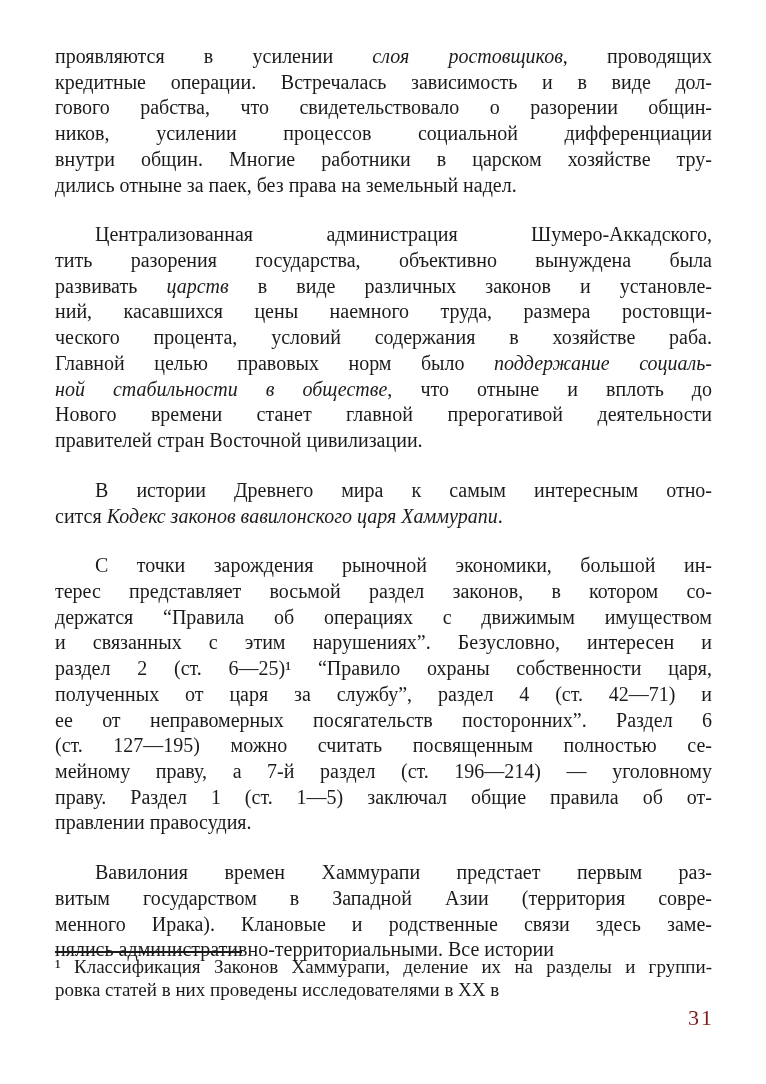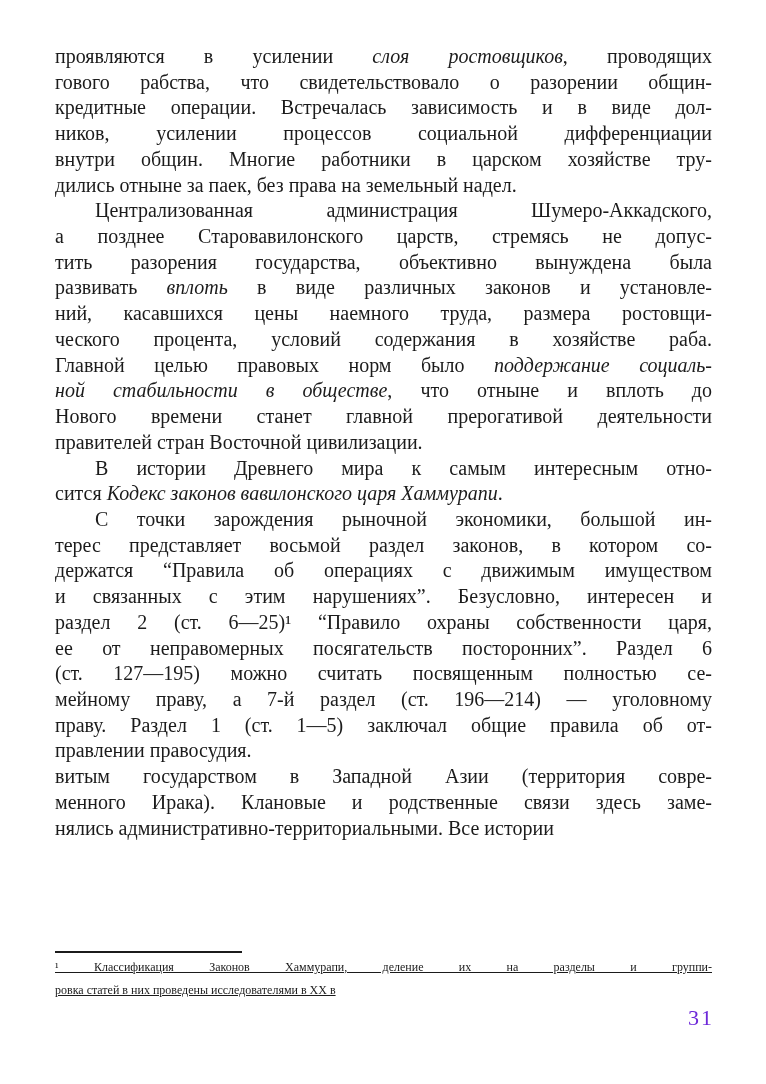--- a/index.html
+++ b/index.html
@@ -28,92 +28,92 @@
   .paragraph { margin: 0; }
   .line {
     text-align: justify;
     text-align-last: justify;
     white-space: normal;
   }
   .line.last {
     text-align: center;
     text-align-last: left;
   }
-  .line.indent { text-indent: 40px; }
+  .line.indent { text-indent: 40px; margin-top: 24px; }
   .line i { }
   .footnote-rule {
     position: absolute;
     left: 55px;
     top: 951px;
     width: 187px;
     height: 0;
     border-top: 2px solid #1b1b1b;
   }
   .footnote {
     position: absolute;
     left: 55px;
     top: 956px;
     width: 657px;
-    font-size: 12px;
+    font-size: 19px;
     line-height: 22.5px;
-    text-decoration: underline;
   }
   .page-number {
     position: absolute;
     left: 686px;
     top: 1005px;
     width: 28px;
     font-size: 22px;
     letter-spacing: 2px;
     text-align: right;
-    color: #6d28d9;
+    color: #7f1d1d;
   }
 </style>
 </head>
 <body>
 
 <div class="page">
   <main class="body-text">
       <div class="paragraph">
         <div class="line">проявляются в усилении <i>слоя ростовщиков</i>, проводящих</div>
+        <div class="line">кредитные операции. Встречалась зависимость и в виде дол-</div>
         <div class="line">гового рабства, что свидетельствовало о разорении общин-</div>
-        <div class="line">кредитные операции. Встречалась зависимость и в виде дол-</div>
         <div class="line">ников, усилении процессов социальной дифференциации</div>
         <div class="line">внутри общин. Многие работники в царском хозяйстве тру-</div>
         <div class="line last">дились отныне за паек, без права на земельный надел.</div>
       </div>
       <div class="paragraph">
         <div class="line indent">Централизованная администрация Шумеро-Аккадского,</div>
-        <div class="line">а позднее Старовавилонского царств, стремясь не допус-</div>
         <div class="line">тить разорения государства, объективно вынуждена была</div>
-        <div class="line">развивать <i>вплоть</i> в виде различных законов и установле-</div>
+        <div class="line">развивать <i>царств</i> в виде различных законов и установле-</div>
         <div class="line">ний, касавшихся цены наемного труда, размера ростовщи-</div>
         <div class="line">ческого процента, условий содержания в хозяйстве раба.</div>
         <div class="line">Главной целью правовых норм было <i>поддержание социаль-</i></div>
         <div class="line"><i>ной стабильности в обществе</i>, что отныне и вплоть до</div>
         <div class="line">Нового времени станет главной прерогативой деятельности</div>
         <div class="line last">правителей стран Восточной цивилизации.</div>
       </div>
       <div class="paragraph">
         <div class="line indent">В истории Древнего мира к самым интересным отно-</div>
         <div class="line last">сится <i>Кодекс законов вавилонского царя Хаммурапи</i>.</div>
       </div>
       <div class="paragraph">
         <div class="line indent">С точки зарождения рыночной экономики, большой ин-</div>
         <div class="line">терес представляет восьмой раздел законов, в котором со-</div>
         <div class="line">держатся “Правила об операциях с движимым имуществом</div>
         <div class="line">и связанных с этим нарушениях”. Безусловно, интересен и</div>
         <div class="line">раздел 2 (ст. 6—25)¹ “Правило охраны собственности царя,</div>
+        <div class="line">полученных от царя за службу”, раздел 4 (ст. 42—71) и</div>
         <div class="line">ее от неправомерных посягательств посторонних”. Раздел 6</div>
         <div class="line">(ст. 127—195) можно считать посвященным полностью се-</div>
         <div class="line">мейному праву, а 7-й раздел (ст. 196—214) — уголовному</div>
         <div class="line">праву. Раздел 1 (ст. 1—5) заключал общие правила об от-</div>
         <div class="line last">правлении правосудия.</div>
       </div>
       <div class="paragraph">
+        <div class="line indent">Вавилония времен Хаммурапи предстает первым раз-</div>
         <div class="line">витым государством в Западной Азии (территория совре-</div>
         <div class="line">менного Ирака). Клановые и родственные связи здесь заме-</div>
         <div class="line last">нялись административно-территориальными. Все истории</div>
       </div>
     </main>
   <div class="footnote-rule"></div>
   <aside class="footnote">
       <div class="line">¹ Классификация Законов Хаммурапи, деление их на разделы и группи-</div>
       <div class="line last">ровка статей в них проведены исследователями в XX в</div>
     </aside>

